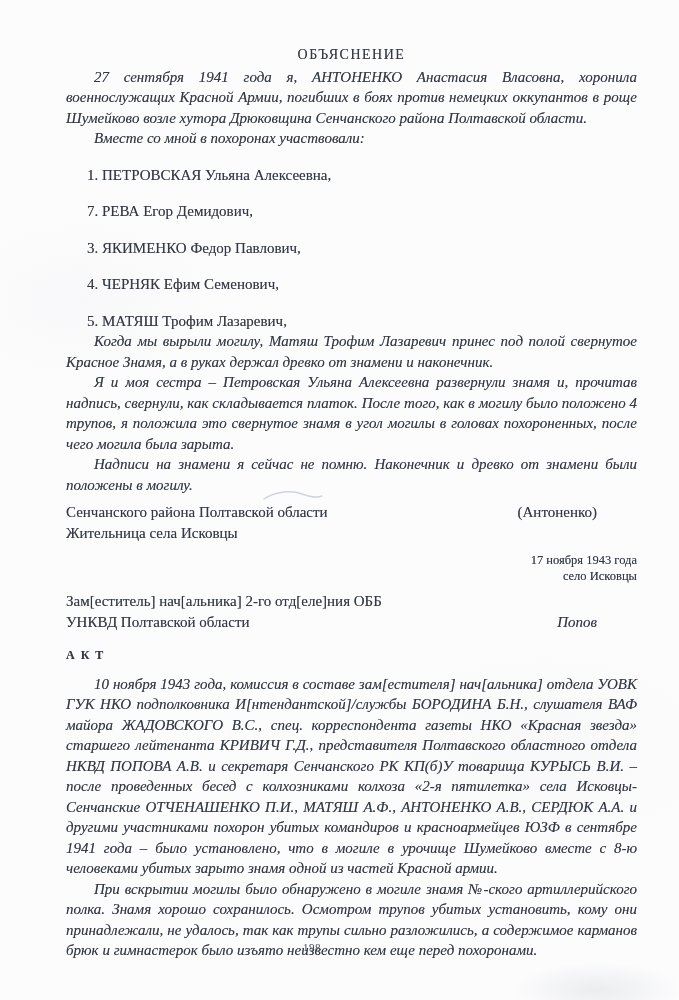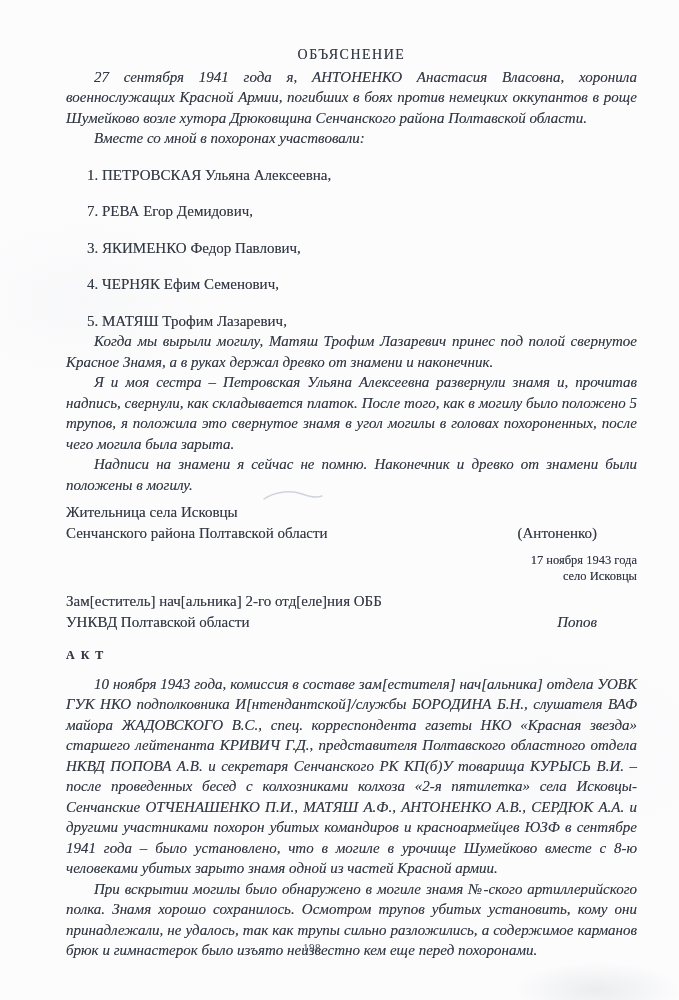--- a/index.html
+++ b/index.html
@@ -121,30 +121,30 @@
 
     <ul class="list">
       <li>1. ПЕТРОВСКАЯ Ульяна Алексеевна,</li>
       <li>7. РЕВА Егор Демидович,</li>
       <li>3. ЯКИМЕНКО Федор Павлович,</li>
       <li>4. ЧЕРНЯК Ефим Семенович,</li>
       <li>5. МАТЯШ Трофим Лазаревич,</li>
     </ul>
 
     <p class="para">Когда мы вырыли могилу, Матяш Трофим Лазаревич принес под полой свернутое Красное Знамя, а в руках держал древко от знамени и наконечник.</p>
-    <p class="para">Я и моя сестра – Петровская Ульяна Алексеевна развернули знамя и, прочитав надпись, свернули, как складывается платок. После того, как в могилу было положено 5 трупов, я положила это свернутое знамя в угол могилы в головах похороненных, после чего могила была зарыта.</p>
+    <p class="para">Я и моя сестра – Петровская Ульяна Алексеевна развернули знамя и, прочитав надпись, свернули, как складывается платок. После того, как в могилу было положено 4 трупов, я положила это свернутое знамя в угол могилы в головах похороненных, после чего могила была зарыта.</p>
     <p class="para">Надписи на знамени я сейчас не помню. Наконечник и древко от знамени были положены в могилу.</p>
 
     <div class="sig-block">
       <div class="sig-row">
-        <span>Жительница села Исковцы</span>
+        <span>Сенчанского района Полтавской области</span>
+        <span class="sig-right">(Антоненко)</span>
       </div>
       <div class="sig-row">
-        <span>Сенчанского района Полтавской области</span>
-        <span class="sig-right">(Антоненко)</span>
+        <span>Жительница села Исковцы</span>
       </div>
     </div>
 
     <div class="small-block">
       <div>17 ноября 1943 года</div>
       <div>село Исковцы</div>
     </div>
 
     <div class="official-block">
       <div class="sig-row">

